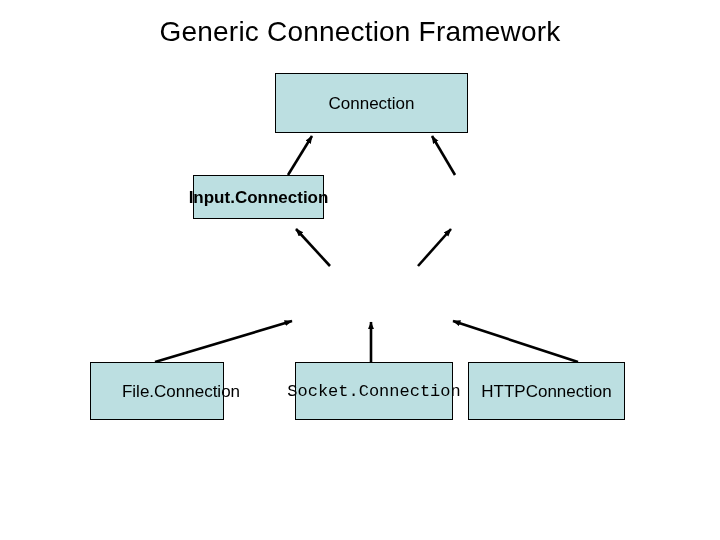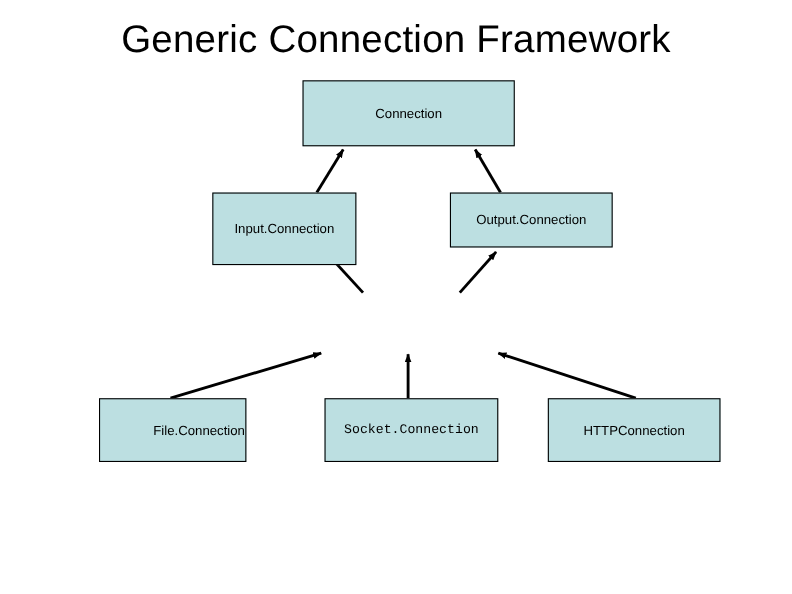--- a/index.html
+++ b/index.html
@@ -16,37 +16,37 @@
     overflow: hidden;
     font-family: "Liberation Sans", sans-serif;
   }
   #diagram-title {
     position: absolute;
     left: 0;
     top: 16px;
     width: 720px;
     text-align: center;
     font-family: "Liberation Sans", sans-serif;
-    font-size: 35px;
+    font-size: 28px;
     font-weight: 400;
     color: #000000;
     letter-spacing: 0.2px;
     white-space: nowrap;
   }
   .node {
     position: absolute;
     box-sizing: border-box;
     background: #bcdfe1;
     border: 1px solid #000000;
     display: flex;
     align-items: center;
     justify-content: center;
     color: #000000;
     font-family: "Liberation Sans", sans-serif;
-    font-size: 12px;
+    font-size: 17px;
     font-weight: 400;
     line-height: 1;
     white-space: nowrap;
   }
   .node-label {
     display: block;
     pointer-events: none;
   }
   #edge-layer {
     position: absolute;
@@ -79,34 +79,31 @@
 
     <line x1="155" y1="362" x2="292" y2="321" stroke="#000000" stroke-width="2.6" marker-end="url(#arrowhead)"></line>
     <line x1="371" y1="362" x2="371" y2="322" stroke="#000000" stroke-width="2.6" marker-end="url(#arrowhead)"></line>
     <line x1="578" y1="362" x2="453" y2="321" stroke="#000000" stroke-width="2.6" marker-end="url(#arrowhead)"></line>
   </svg>
 
   <div class="node" id="node-connection" style="left:275px; top:73px; width:193px; height:60px;">
     <span class="node-label">Connection</span>
   </div>
 
-  <div class="node" id="node-input-connection" style="left:193px; top:175px; width:131px; height:66px;">
+  <div class="node" id="node-input-connection" style="left:193px; top:175px; width:131px; height:44px;font-weight:bold;">
     <span class="node-label">Input.Connection</span>
   </div>
 
-  <div class="node" id="node-output-connection" style="left:409px; top:175px; width:148px; height:50px;">
-    <span class="node-label">Output.Connection</span>
-  </div>
 
 
   <div class="node" id="node-file-connection" style="left:90px; top:362px; width:134px; height:58px;padding-left:48px;">
     <span class="node-label">File.Connection</span>
   </div>
 
   <div class="node" id="node-socket-connection" style="left:295px; top:362px; width:158px; height:58px;font-family:Liberation Mono, monospace;">
     <span class="node-label">Socket.Connection</span>
   </div>
 
-  <div class="node" id="node-http-connection" style="left:498px; top:362px; width:157px; height:58px;">
+  <div class="node" id="node-http-connection" style="left:468px; top:362px; width:157px; height:58px;">
     <span class="node-label">HTTPConnection</span>
   </div>
 
 </div>
 
 </body></html>

